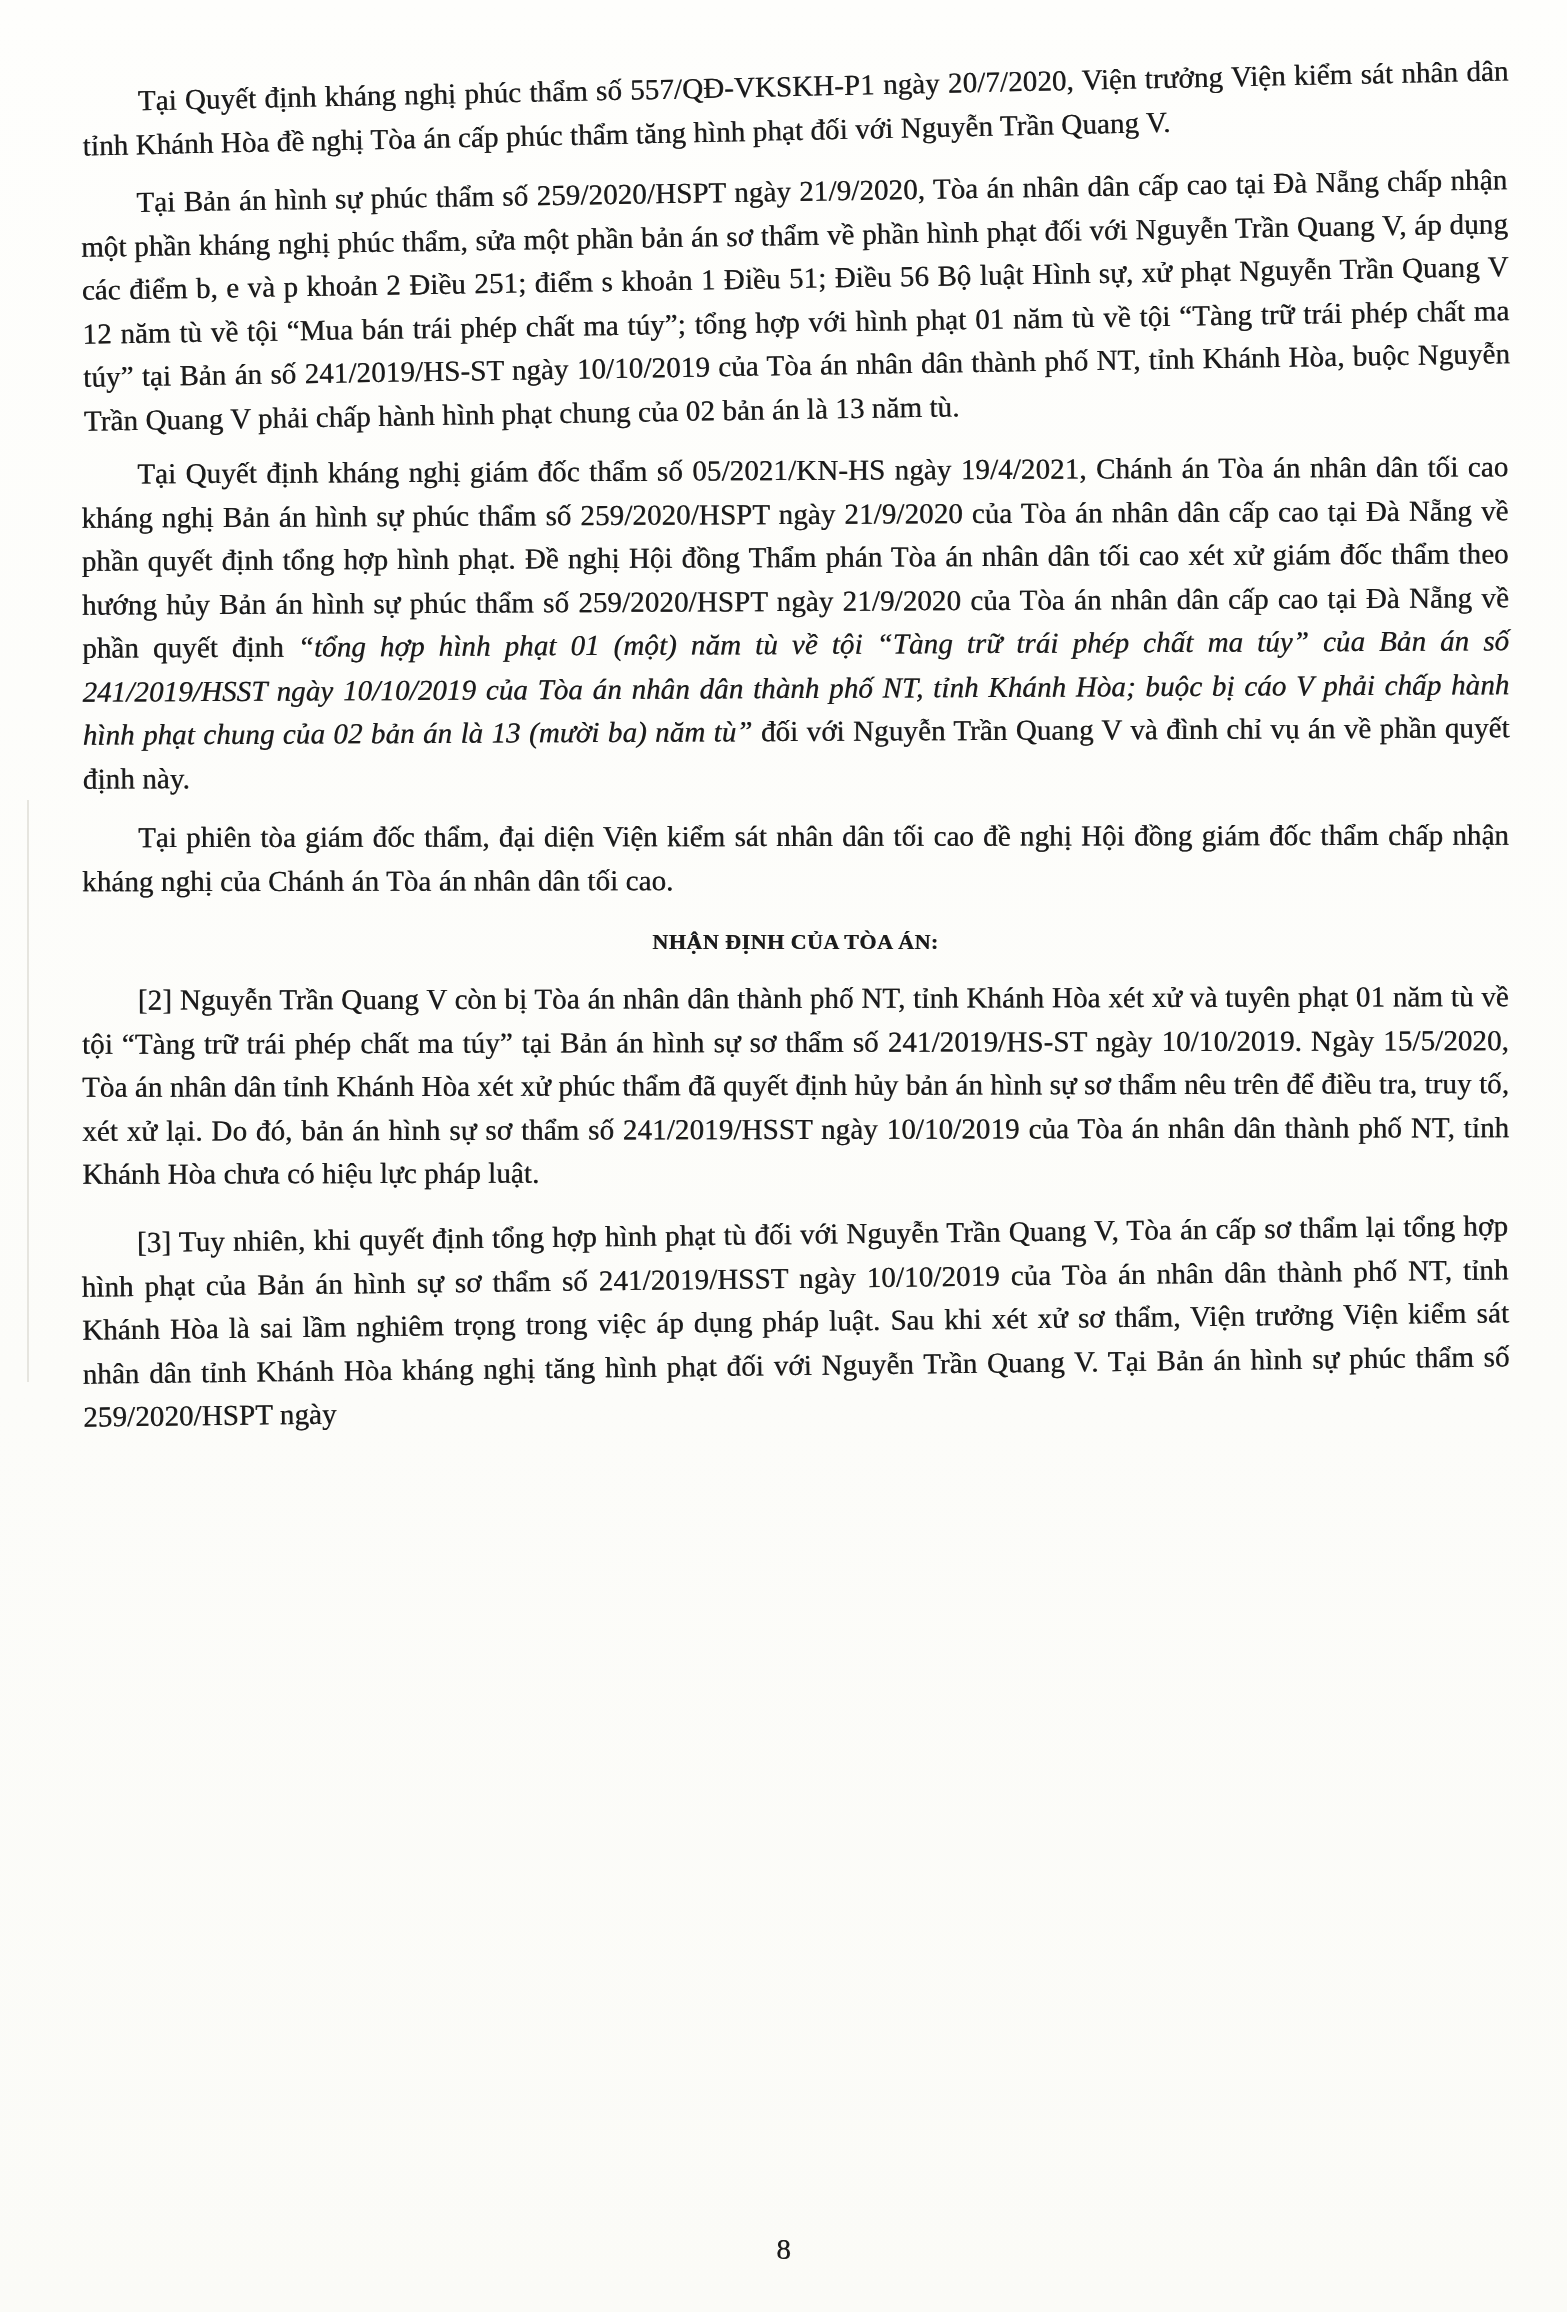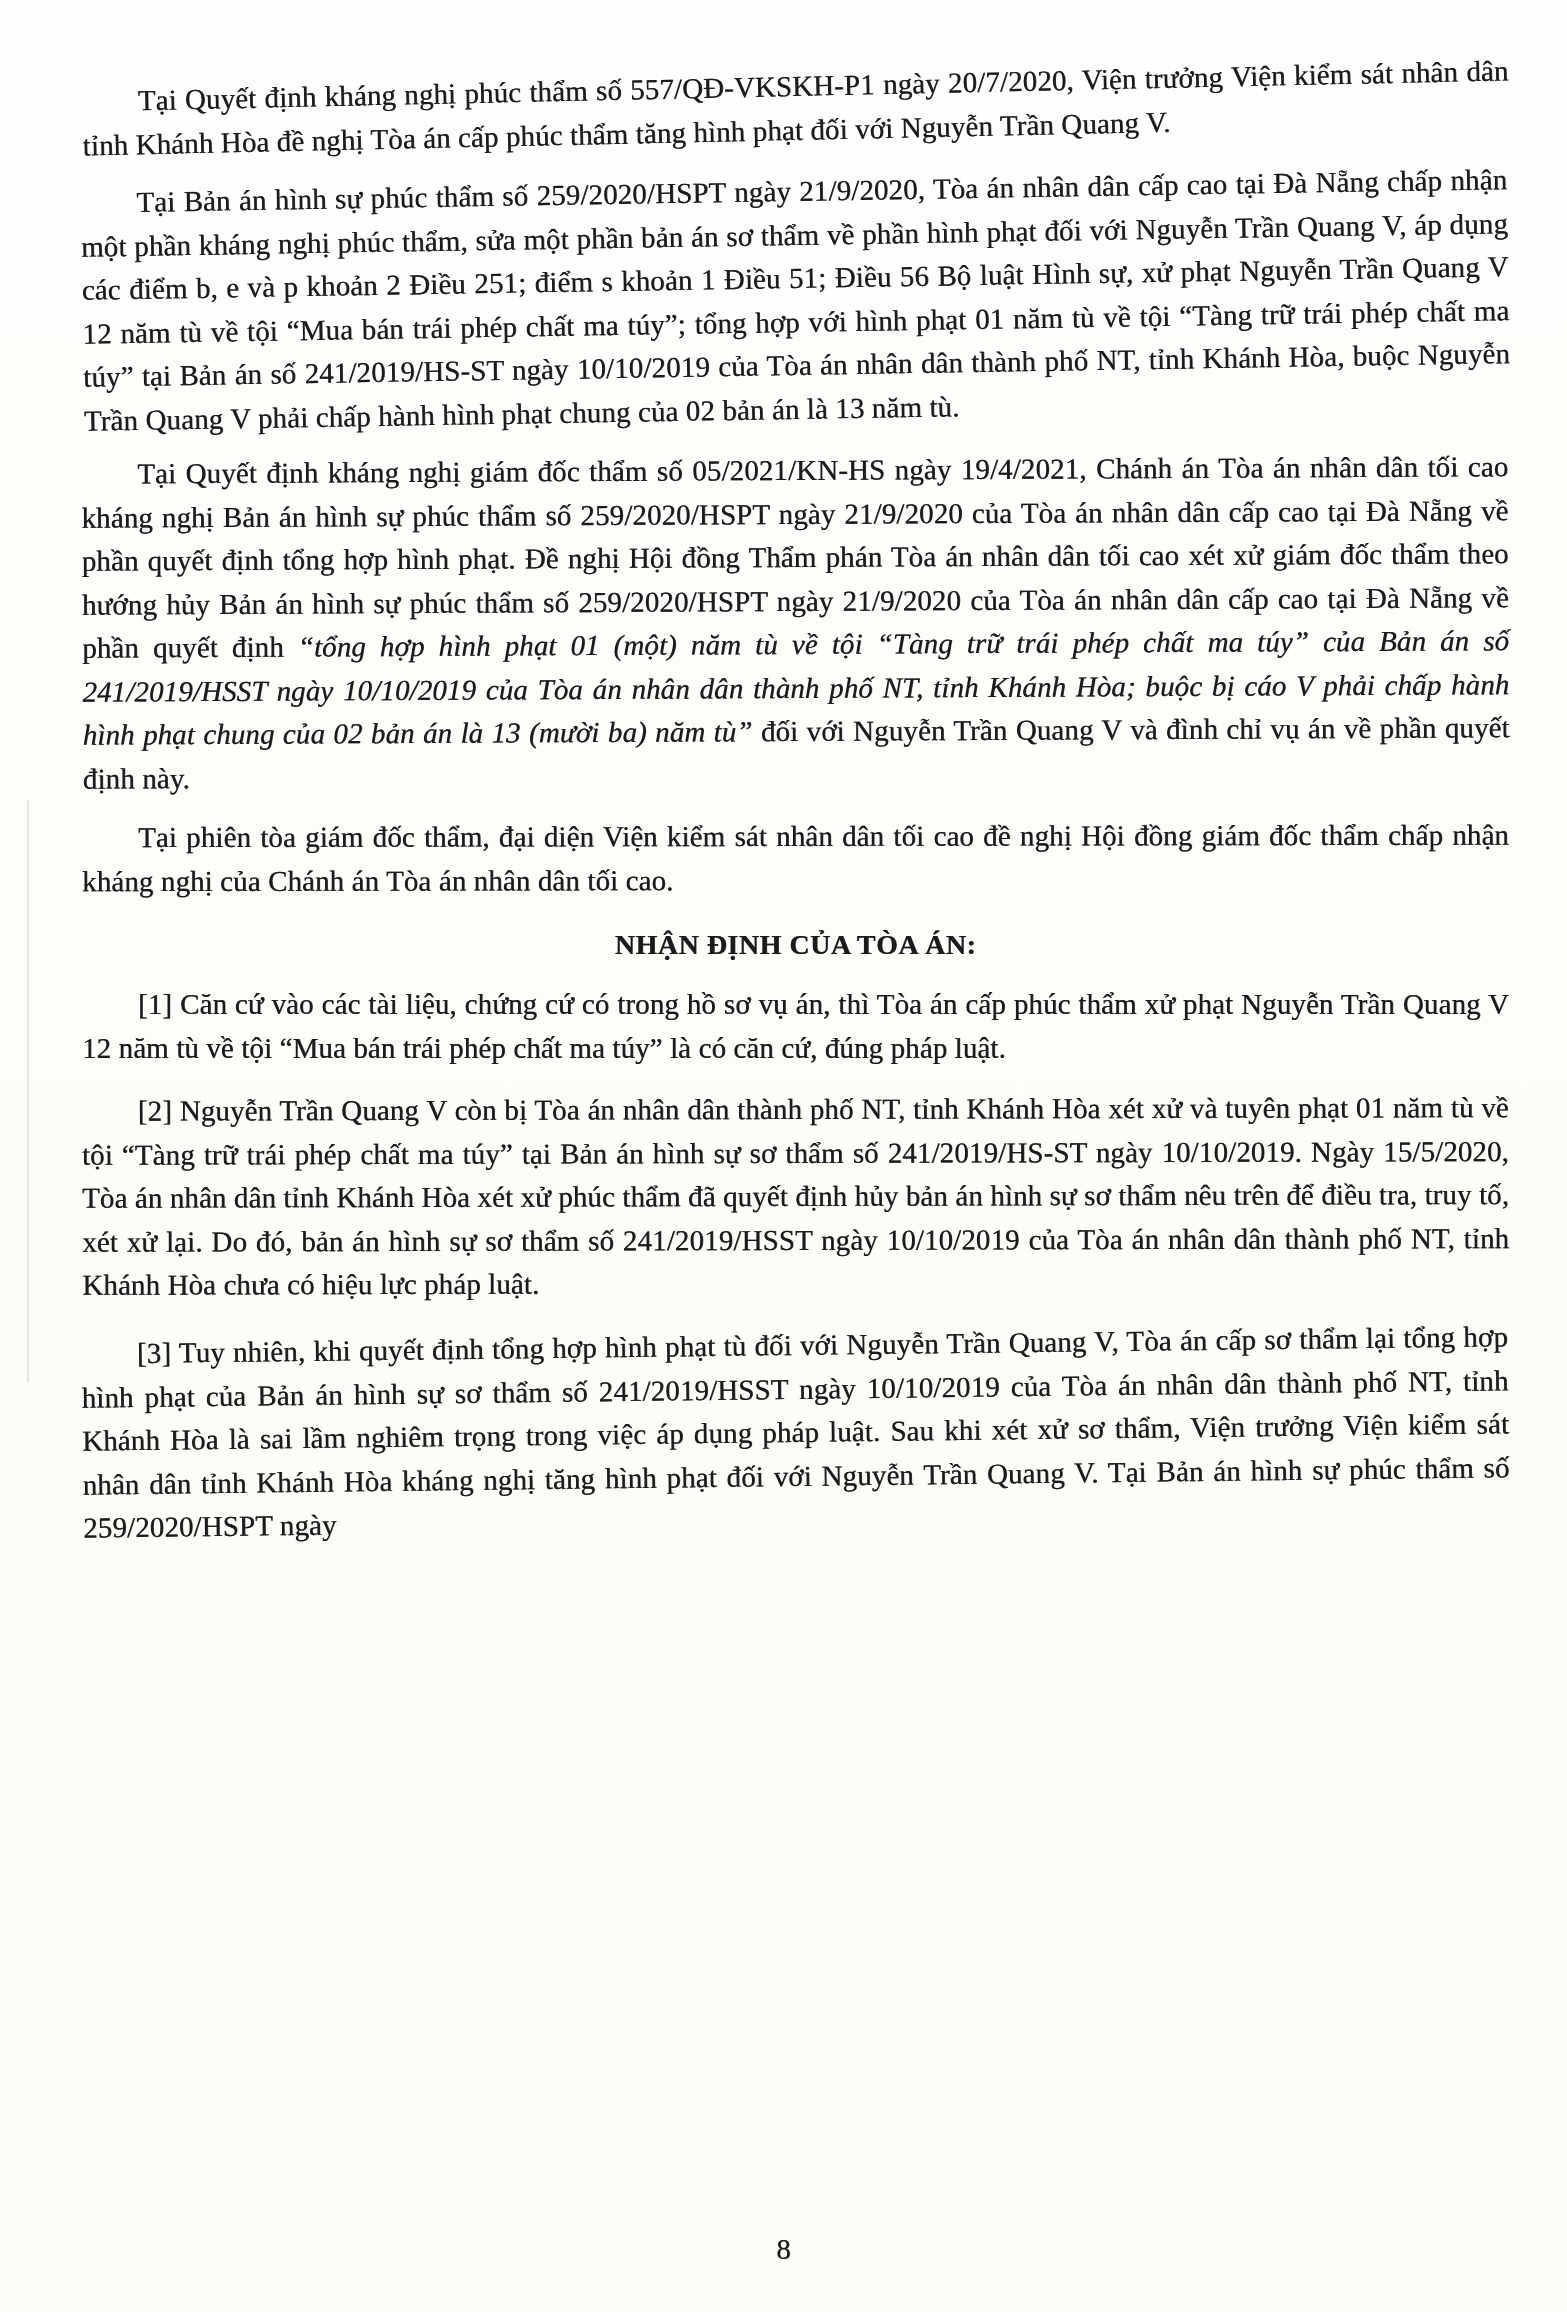--- a/index.html
+++ b/index.html
@@ -25,21 +25,21 @@
   .para {
     font-size: 29px;
     line-height: 1.5;
     text-align: justify;
     text-indent: 56px;
     margin-bottom: 18px;
     letter-spacing: 0.1px;
     text-shadow: 0.5px 0 0 rgba(20,20,20,0.75); 
   }
   .heading {
-    font-size: 28px;
+    font-size: 22px;
     font-weight: bold;
     text-align: center;
     margin: 27px 0 22px 0;
     letter-spacing: 0.5px;
     text-shadow: 0.5px 0 0 rgba(20,20,20,0.8);
   }
   .italic { font-style: italic; }
   .page-number {
     position: absolute;
     bottom: 47px;
@@ -63,19 +63,18 @@
 
 <div class="page">
   <div class="scan-line"></div>
   <div class="content">
 
   <p class="para" style="transform: rotate(-1.25deg);"><span>Tại Quyết định kháng nghị phúc thẩm số 557/QĐ-VKSKH-P1 ngày 20/7/2020, Viện trưởng Viện kiểm sát nhân dân tỉnh Khánh Hòa đề nghị Tòa án cấp phúc thẩm tăng hình phạt đối với Nguyễn Trần Quang V.</span></p>
       <p class="para" style="transform: rotate(-0.95deg);"><span>Tại Bản án hình sự phúc thẩm số 259/2020/HSPT ngày 21/9/2020, Tòa án nhân dân cấp cao tại Đà Nẵng chấp nhận một phần kháng nghị phúc thẩm, sửa một phần bản án sơ thẩm về phần hình phạt đối với Nguyễn Trần Quang V, áp dụng các điểm b, e và p khoản 2 Điều 251; điểm s khoản 1 Điều 51; Điều 56 Bộ luật Hình sự, xử phạt Nguyễn Trần Quang V 12 năm tù về tội “Mua bán trái phép chất ma túy”; tổng hợp với hình phạt 01 năm tù về tội “Tàng trữ trái phép chất ma túy” tại Bản án số 241/2019/HS-ST ngày 10/10/2019 của Tòa án nhân dân thành phố NT, tỉnh Khánh Hòa, buộc Nguyễn Trần Quang V phải chấp hành hình phạt chung của 02 bản án là 13 năm tù.</span></p>
       <p class="para" style="transform: rotate(-0.3deg);"><span>Tại Quyết định kháng nghị giám đốc thẩm số 05/2021/KN-HS ngày 19/4/2021, Chánh án Tòa án nhân dân tối cao kháng nghị Bản án hình sự phúc thẩm số 259/2020/HSPT ngày 21/9/2020 của Tòa án nhân dân cấp cao tại Đà Nẵng về phần quyết định tổng hợp hình phạt. Đề nghị Hội đồng Thẩm phán Tòa án nhân dân tối cao xét xử giám đốc thẩm theo hướng hủy Bản án hình sự phúc thẩm số 259/2020/HSPT ngày 21/9/2020 của Tòa án nhân dân cấp cao tại Đà Nẵng về phần quyết định </span><span class="italic">“tổng hợp hình phạt 01 (một) năm tù về tội “Tàng trữ trái phép chất ma túy” của Bản án số 241/2019/HSST ngày 10/10/2019 của Tòa án nhân dân thành phố NT, tỉnh Khánh Hòa; buộc bị cáo V phải chấp hành hình phạt chung của 02 bản án là 13 (mười ba) năm tù”</span><span> đối với Nguyễn Trần Quang V và đình chỉ vụ án về phần quyết định này.</span></p>
       <p class="para" style="transform: rotate(-0.1deg);"><span>Tại phiên tòa giám đốc thẩm, đại diện Viện kiểm sát nhân dân tối cao đề nghị Hội đồng giám đốc thẩm chấp nhận kháng nghị của Chánh án Tòa án nhân dân tối cao.</span></p>
       <h2 class="heading"><span>NHẬN ĐỊNH CỦA TÒA ÁN:</span></h2>
-      <p class="para"><span>[1] Căn cứ vào các tài liệu, chứng cứ có trong hồ sơ vụ án, thì Tòa án cấp phúc thẩm xử phạt Nguyễn Trần Quang V 12 năm tù về tội “Mua bán trái phép chất ma túy” là có căn cứ, đúng pháp luật.</span></p>
       <p class="para" style="transform: rotate(-0.15deg);"><span>[2] Nguyễn Trần Quang V còn bị Tòa án nhân dân thành phố NT, tỉnh Khánh Hòa xét xử và tuyên phạt 01 năm tù về tội “Tàng trữ trái phép chất ma túy” tại Bản án hình sự sơ thẩm số 241/2019/HS-ST ngày 10/10/2019. Ngày 15/5/2020, Tòa án nhân dân tỉnh Khánh Hòa xét xử phúc thẩm đã quyết định hủy bản án hình sự sơ thẩm nêu trên để điều tra, truy tố, xét xử lại. Do đó, bản án hình sự sơ thẩm số 241/2019/HSST ngày 10/10/2019 của Tòa án nhân dân thành phố NT, tỉnh Khánh Hòa chưa có hiệu lực pháp luật.</span></p>
       <p class="para" style="transform: rotate(-0.7deg);"><span>[3] Tuy nhiên, khi quyết định tổng hợp hình phạt tù đối với Nguyễn Trần Quang V, Tòa án cấp sơ thẩm lại tổng hợp hình phạt của Bản án hình sự sơ thẩm số 241/2019/HSST ngày 10/10/2019 của Tòa án nhân dân thành phố NT, tỉnh Khánh Hòa là sai lầm nghiêm trọng trong việc áp dụng pháp luật. Sau khi xét xử sơ thẩm, Viện trưởng Viện kiểm sát nhân dân tỉnh Khánh Hòa kháng nghị tăng hình phạt đối với Nguyễn Trần Quang V. Tại Bản án hình sự phúc thẩm số 259/2020/HSPT ngày</span></p>
     </div>
   <div class="page-number">8</div>
 </div>
 
 
 </body></html>

